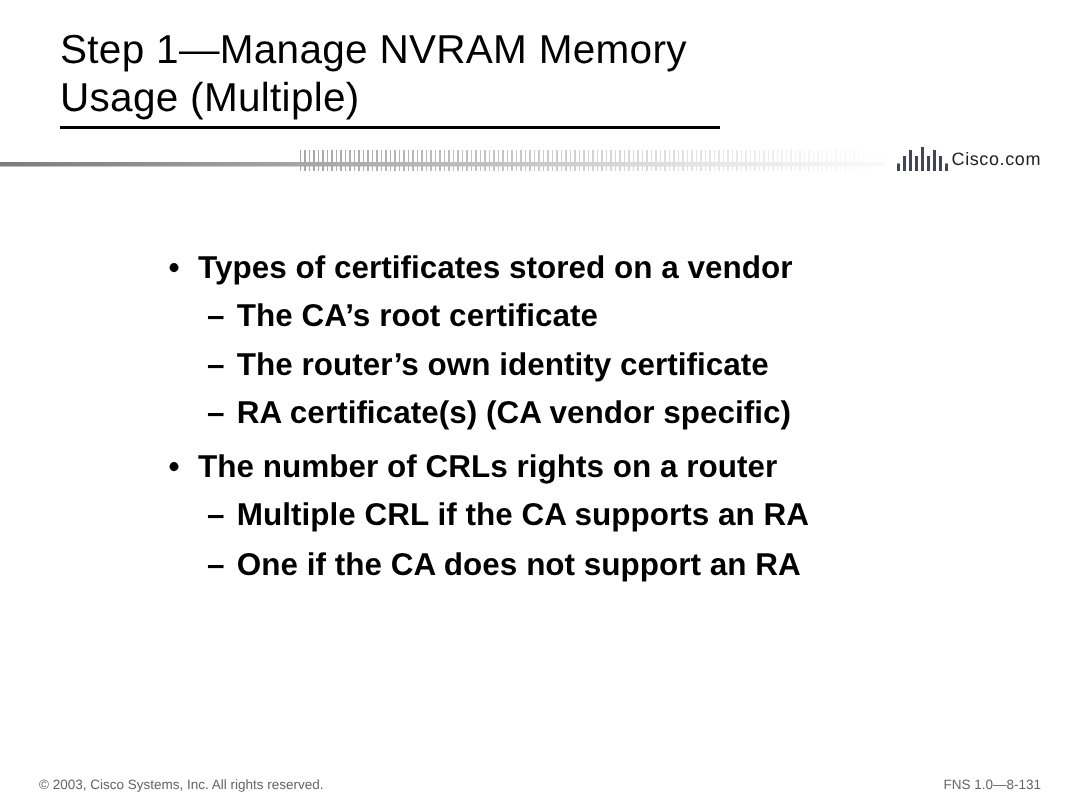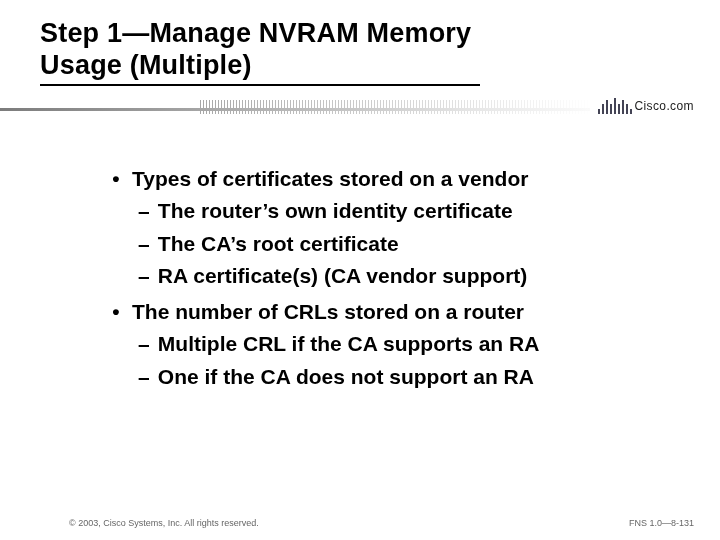--- a/index.html
+++ b/index.html
@@ -1,20 +1,20 @@
 <!DOCTYPE html>
 <html><head>
 <meta charset="utf-8">
 <style>
   * { margin: 0; padding: 0; box-sizing: border-box; }
   html, body { width: 720px; height: 540px; font-family: Arial, Helvetica, sans-serif; background: #fff; color: #000; }
   .slide { position: relative; width: 720px; height: 540px; overflow: hidden; }
 
   .title-block { position: absolute; left: 40px; top: 18px; right: 40px; }
-  .title-text { font-size: 27px; font-weight: bold; line-height: 1.18; letter-spacing: 0.2px; }
+  .title-text { font-size: 27px; font-weight: normal; line-height: 1.18; letter-spacing: 0.2px; }
   .title-underline { height: 2px; background: #000; margin-top: 2px; width: 440px; }
 
   .rule-area { position: absolute; left: 0; right: 0; top: 100px; height: 28px; }
   .rule-grad { position: absolute; left: 0; top: 8px; right: 130px; height: 3px;
     background: linear-gradient(to right, #7c7c7c 0%, #9a9a9a 25%, #c0c0c0 55%, #e6e6e6 80%, #fafafa 100%); }
   .rule-ticks { position: absolute; top: 0; left: 200px; right: 130px; height: 14px;
     background-image: repeating-linear-gradient(to right, #5f5f5f 0 1px, transparent 1px 3px);
     opacity: 0.55;
     -webkit-mask-image: linear-gradient(to right, rgba(0,0,0,1), rgba(0,0,0,0));
             mask-image: linear-gradient(to right, rgba(0,0,0,1), rgba(0,0,0,0)); }
@@ -25,21 +25,21 @@
   .brand-text { font-size: 12px; letter-spacing: 0.4px; color: #222; }
 
   .content { position: absolute; left: 110px; right: 40px; top: 166px; font-weight: bold; font-size: 21px; line-height: 1.25; }
   .b1 { margin-bottom: 6px; }
   .bullet-row { display: flex; gap: 10px; }
   .bullet-sym { width: 12px; text-align: center; }
   .sub { margin-left: 28px; margin-top: 6px; margin-bottom: 2px; }
   .sub .dash { display: inline-block; width: 14px; }
   .group2 { margin-top: 10px; }
 
-  .footer { position: absolute; left: 26px; right: 26px; bottom: 12px; display: flex; justify-content: space-between; font-size: 9px; color: #666; margin-left: 43px; }
+  .footer { position: absolute; left: 26px; right: 26px; bottom: 12px; display: flex; justify-content: space-between; font-size: 9px; color: #666; }
 </style>
 </head>
 <body>
 
 <div class="slide">
 
   <div class="title-block">
     <div class="title-text">
       <span>Step 1—Manage NVRAM Memory</span><br>
       <span>Usage (Multiple)</span>
@@ -69,36 +69,36 @@
 
   <div class="content">
 
     <div class="b1">
       <div class="bullet-row">
         <span class="bullet-sym">•</span>
         <span>Types of certificates stored on a vendor</span>
       </div>
       <div class="sub">
         <span class="dash">–</span>
+        <span>The CA’s root certificate</span>
+      </div>
+      <div class="sub">
+        <span class="dash">–</span>
         <span>The router’s own identity certificate</span>
       </div>
       <div class="sub">
         <span class="dash">–</span>
-        <span>The CA’s root certificate</span>
-      </div>
-      <div class="sub">
-        <span class="dash">–</span>
-        <span>RA certificate(s) (CA vendor support)</span>
+        <span>RA certificate(s) (CA vendor specific)</span>
       </div>
     </div>
 
     <div class="b1 group2">
       <div class="bullet-row">
         <span class="bullet-sym">•</span>
-        <span>The number of CRLs stored on a router</span>
+        <span>The number of CRLs rights on a router</span>
       </div>
       <div class="sub">
         <span class="dash">–</span>
         <span>Multiple CRL if the CA supports an RA</span>
       </div>
       <div class="sub">
         <span class="dash">–</span>
         <span>One if the CA does not support an RA</span>
       </div>
     </div>

